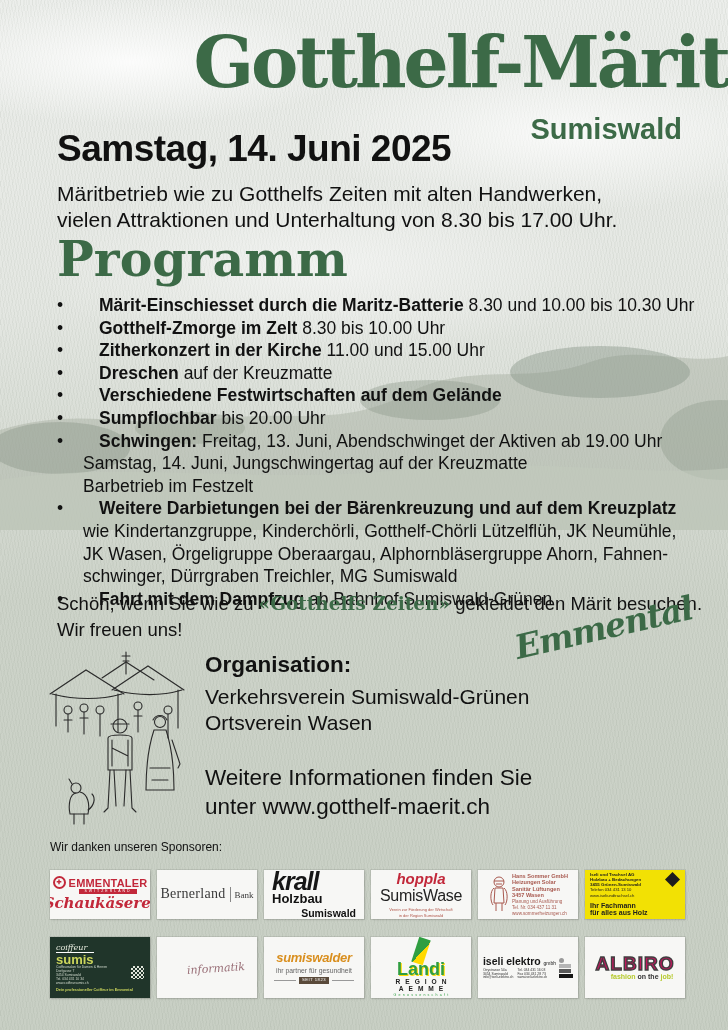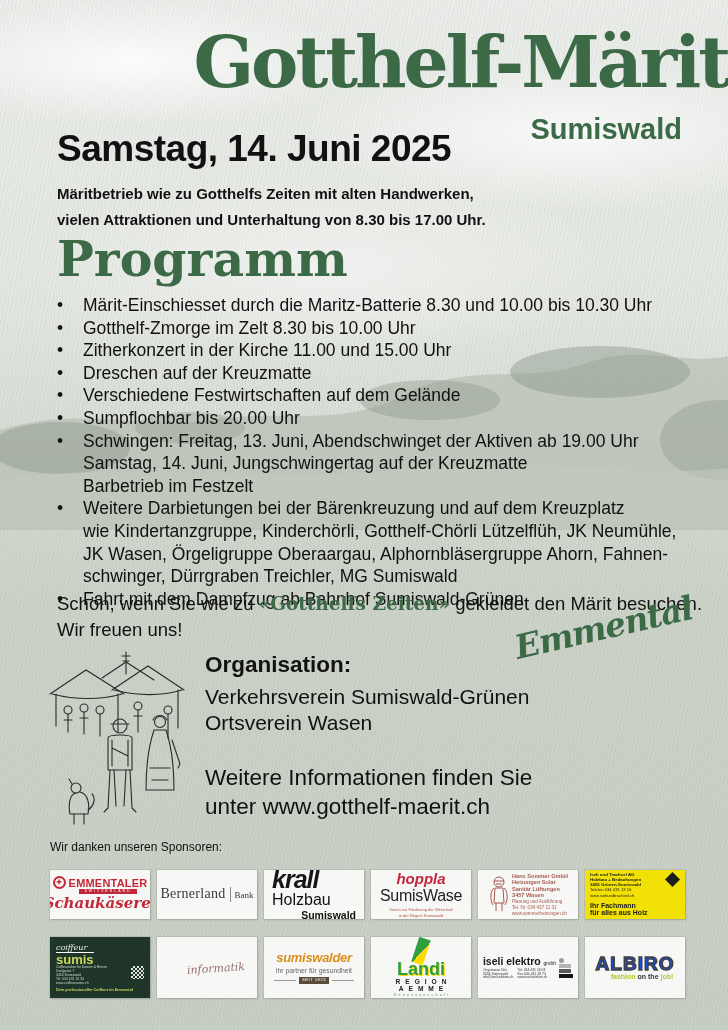--- a/index.html
+++ b/index.html
@@ -15,28 +15,28 @@
       repeating-linear-gradient(80deg, rgba(90,105,88,.05) 0 1px, transparent 1px 3px),
       linear-gradient(to bottom, #eceeeb 0%, #e4e7e2 30%, #d6dbd3 45%, #cdd3c9 58%, #c8cfc4 100%);
   }
   .bg-hills { position:absolute; left:0; top:320px; width:728px; height:210px; }
 
   .title { position:absolute; left:0; right:0; top:20px; text-align:right;
     font-family:"DejaVu Serif","Liberation Serif",serif; font-weight:700;
     font-size:71px; letter-spacing:-3px; color:#3c6a47; }
   .subtitle { position:absolute; right:46px; top:113px; font-size:29px; font-weight:bold; color:#3c6a47; }
   .date { position:absolute; left:57px; top:128px; font-size:37px; font-weight:bold; letter-spacing:-.5px; }
-  .intro { position:absolute; left:57px; top:181px; font-size:15px; font-weight:bold; line-height:26px; }
+  .intro { position:absolute; left:57px; top:181px; font-size:21px; font-weight:normal; line-height:26px; }
   .prog-head { position:absolute; left:57px; top:230px;
     font-family:"DejaVu Serif","Liberation Serif",serif; font-weight:700;
     font-size:49px; color:#3c6a47; letter-spacing:0px; }
   .program { position:absolute; left:57px; top:294px; right:30px; font-size:17.5px; line-height:22.6px; }
   .p-item { display:flex; }
   .p-bullet { width:26px; flex:0 0 26px; }
-  .p-lead { font-weight:normal; }
+  .p-lead { font-weight:bold;margin-left:16px; }
   .p-cont { padding-left:26px; }
   .outro { position:absolute; left:57px; top:591px; font-size:18.5px; line-height:25.5px; }
   .outro .hl { font-family:"DejaVu Serif","Liberation Serif",serif; font-weight:700; color:#3c6a47; }
   .emmental { position:absolute; right:34px; top:608px; transform:rotate(-13deg);
     font-family:"DejaVu Serif","Liberation Serif",serif; font-style:italic; font-weight:700;
     font-size:33px; color:#3c6a47; letter-spacing:-1px; }
   .illustration { position:absolute; left:42px; top:648px; }
   .org { position:absolute; left:205px; top:652px; font-size:21px; line-height:26.5px; }
   .org-head { font-size:22.5px; font-weight:bold; margin-bottom:5px; }
   .org-info { margin-top:26px; font-size:22.5px; font-weight:normal; line-height:29px; }
@@ -55,21 +55,21 @@
   .emm-band { background:#c2283a; color:#fff; font-size:3.5px; letter-spacing:2px; padding:0 2px; height:5px;
     line-height:5px; width:58px; margin-left:16px; }
   .emm-script { color:#c2283a; font-size:15px; font-style:italic; font-weight:700; margin-top:1px;
     font-family:"DejaVu Serif","Liberation Serif",serif; }
   .c-bernerland .row { display:flex; align-items:baseline; gap:4px; font-family:"Liberation Serif",serif; }
   .bl-name { font-size:14px; color:#3a3a3a; letter-spacing:.3px; }
   .bl-div { width:1px; height:15px; background:#888; align-self:center; }
   .bl-bank { font-size:9px; color:#3a3a3a; }
   .c-krall { align-items:flex-start; padding:4px 8px; }
   .krall-name { font-size:25px; font-weight:900; font-style:italic; letter-spacing:-1px; color:#161616; line-height:.9; }
-  .krall-l1 { font-size:16px; font-weight:normal; }
+  .krall-l1 { font-size:13px; font-weight:bold; }
   .krall-l2 { font-size:10.5px; font-weight:bold; align-self:flex-end; }
   .hoppla-script { color:#c2283a; font-weight:bold; font-style:italic; font-size:15px; }
   .hoppla-name { font-size:16px; color:#222; letter-spacing:-.3px; }
   .hoppla-sub { font-size:4px; color:#b05548; margin-top:2px; }
   .c-sommer { flex-direction:row; gap:2px; padding:2px; }
   .sommer-txt { text-align:left; color:#a8594f; }
   .sommer-l { font-size:5.6px; font-weight:bold; }
   .sommer-s { font-size:4.6px; margin-top:.5px; }
   .c-iseli-t { background:#f2e104; align-items:flex-start; padding:3px 5px; text-align:left; color:#1d1d1d; }
   .it-wrap { display:flex; width:100%; }
@@ -109,21 +109,21 @@
   .ie-left { text-align:left; }
   .ie-name { font-size:10.5px; font-weight:bold; color:#161616; }
   .ie-gmbh { font-size:5px; font-weight:normal; }
   .ie-cols { display:flex; gap:4px; margin-top:2px; }
   .ie-c { font-size:3.4px; color:#333; text-align:left; }
   .ie-icon { display:flex; flex-direction:column; gap:1px; align-items:flex-start; }
   .ie-dot { width:5px; height:5px; border-radius:50%; background:#9a9a9a; }
   .ie-bar1 { width:12px; height:4px; background:#b5b5b5; }
   .ie-bar2 { width:12px; height:4px; background:#5a5a5a; }
   .ie-bar3 { width:14px; height:4px; background:#161616; }
-  .albiro-name { font-size:19px; font-weight:900; letter-spacing:1px; color:#1d4ed8;
+  .albiro-name { font-size:19px; font-weight:900; letter-spacing:1px; color:#be185d;
     -webkit-text-stroke:1.4px #3f3f3f; line-height:1; }
   .albiro-tag { font-size:7px; font-weight:bold; margin-left:14px; }
   .alb-green { color:#b5c92c; }
   .alb-dark { color:#333; }
 </style>
 </head>
 <body>
 
 <div class="poster">
 

